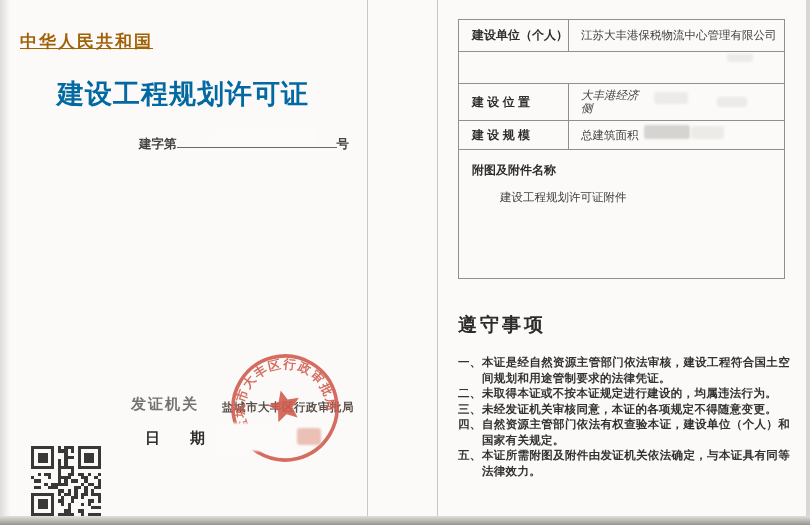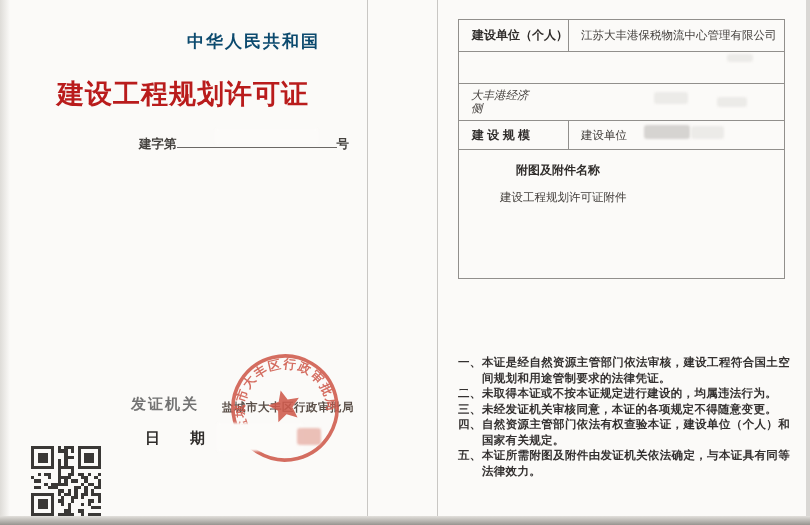--- a/index.html
+++ b/index.html
@@ -9,22 +9,22 @@
     font-family:"Liberation Sans","DejaVu Sans",sans-serif;
     color:#3b3836;
   }
   .abs{position:absolute;}
   
   .edge-left{left:0;top:0;width:10px;height:100%;background:linear-gradient(90deg,#dedcd8,rgba(251,250,248,0));}
   .edge-right{left:806px;top:0;width:4px;height:100%;background:#d9d7d4;}
   .edge-bottom{left:0;top:516px;width:100%;height:9px;background:linear-gradient(180deg,#e2e0dc,#97948f);}
   .page-seam{top:0;width:1px;height:517px;background:#c9c7c4;}
   
-  .country{left:20px;top:30px;width:300px;text-align:right;font-size:17px;font-weight:600;letter-spacing:2px;color:#0c4a6e;}
-  .main-title{left:12px;top:76px;width:342px;text-align:center;font-size:27px;font-weight:800;letter-spacing:1px;color:#b91c1c;}
+  .country{left:20px;top:30px;width:300px;text-align:left;font-size:17px;font-weight:600;letter-spacing:2px;color:#a16207;text-decoration:underline;}
+  .main-title{left:12px;top:76px;width:342px;text-align:center;font-size:27px;font-weight:800;letter-spacing:1px;color:#0369a1;}
   .permit-no{left:139px;top:134px;font-size:12.5px;font-weight:600;color:#45423f;white-space:nowrap;}
   .permit-underline{display:inline-block;width:160px;border-bottom:1px solid #6b6865;height:13px;vertical-align:baseline;}
   .body-par{left:8px;top:200px;width:348px;font-size:16.5px;font-weight:700;line-height:26px;color:#3a3734;text-indent:2em;text-align:justify;letter-spacing:0.5px;}
   .issuer-label{left:131px;top:395px;font-size:15px;font-weight:800;letter-spacing:2px;color:#737373;}
   .issuer-value{left:222px;top:400px;font-size:11.5px;font-weight:600;color:#5a4f48;letter-spacing:0.5px;}
   .date-row{left:145px;top:429px;width:60px;display:flex;justify-content:space-between;font-size:15px;font-weight:800;color:#2f2c2a;}
   
   .patch{position:absolute;border-radius:3px;filter:blur(1.2px);}
   .p-white{background:#fcfbf9;}
   .p-light{background:#ecebe8;}
@@ -32,21 +32,21 @@
   .p-pink{background:#e8b2a8;opacity:.8;}
   .seal-svg{left:226px;top:346px;transform:rotate(-14deg);opacity:.88;}
   .qr-svg{left:31px;top:446px;}
   
   .cert-table{left:458px;top:19px;width:327px;height:260px;border:1px solid #918f8c;box-sizing:border-box;background:transparent;}
   .t-row{display:flex;border-bottom:1px solid #918f8c;box-sizing:border-box;text-align:right;}
   .t-label{width:110px;border-right:1px solid #918f8c;box-sizing:border-box;display:flex;align-items:center;padding-left:13px;font-size:12px;font-weight:800;color:#302d2b;white-space:nowrap;}
   .t-value{flex:1;display:flex;align-items:center;padding-left:12px;font-size:11.5px;font-weight:500;color:#45413e;}
   .t-value.two-line{flex-direction:column;align-items:flex-start;justify-content:flex-start;padding-top:5px;line-height:13px;font-style:italic;}
   .attach-box{padding:12px 0 0 13px;}
-  .attach-label{font-size:12px;font-weight:800;color:#302d2b;margin-left:44px;}
+  .attach-label{font-size:12px;font-weight:800;color:#302d2b;}
   .attach-value{margin:11px 0 8px 28px;font-size:11.5px;font-weight:500;color:#45413e;}
   .notes-title{left:458px;top:312px;font-size:19px;font-weight:800;letter-spacing:3px;color:#2e2b29;}
   .notes-list{left:458px;top:355px;width:332px;}
   .note-item{display:flex;font-size:11.5px;font-weight:700;line-height:15.5px;color:#343130;letter-spacing:0.3px;}
   .note-num{width:24px;flex:0 0 24px;}
   .note-text{flex:1;text-align:justify;}
 </style>
 </head>
 <body>
 
@@ -311,41 +311,43 @@
   </svg>
 
   <div class="abs cert-table">
     <div class="t-row" style="height:32px;">
       <div class="t-label">建设单位（个人）</div>
       <div class="t-value">江苏大丰港保税物流中心管理有限公司</div>
     </div>
     <div class="t-row" style="height:32px;">
     </div>
     <div class="t-row" style="height:37px;">
+      <div class="t-label">建 设 位 置</div>
       <div class="t-value two-line">
         <span>大丰港经济</span>
         <span>侧</span>
       </div>
     </div>
     <div class="t-row" style="height:29px;">
       <div class="t-label">建 设 规 模</div>
-      <div class="t-value">建设单位</div>
+      <div class="t-value">总建筑面积</div>
     </div>
     <div class="attach-box">
       <div class="attach-label">附图及附件名称</div>
       <div class="attach-value">建设工程规划许可证附件</div>
     </div>
   </div>
 
   <div class="patch p-light" style="left:654px;top:92px;width:34px;height:12px;"></div>
   <div class="patch p-light" style="left:717px;top:97px;width:30px;height:10px;"></div>
   <div class="patch p-light" style="left:727px;top:54px;width:26px;height:8px;"></div>
   <div class="patch p-gray" style="left:644px;top:125px;width:46px;height:14px;"></div>
   <div class="patch p-light" style="left:691px;top:126px;width:33px;height:13px;"></div>
 
+  <div class="abs notes-title">遵守事项</div>
 
   <div class="abs notes-list">
     <div class="note-item">
       <span class="note-num">一、</span>
       <span class="note-text">本证是经自然资源主管部门依法审核，建设工程符合国土空间规划和用途管制要求的法律凭证。</span>
     </div>
     <div class="note-item">
       <span class="note-num">二、</span>
       <span class="note-text">未取得本证或不按本证规定进行建设的，均属违法行为。</span>
     </div>

